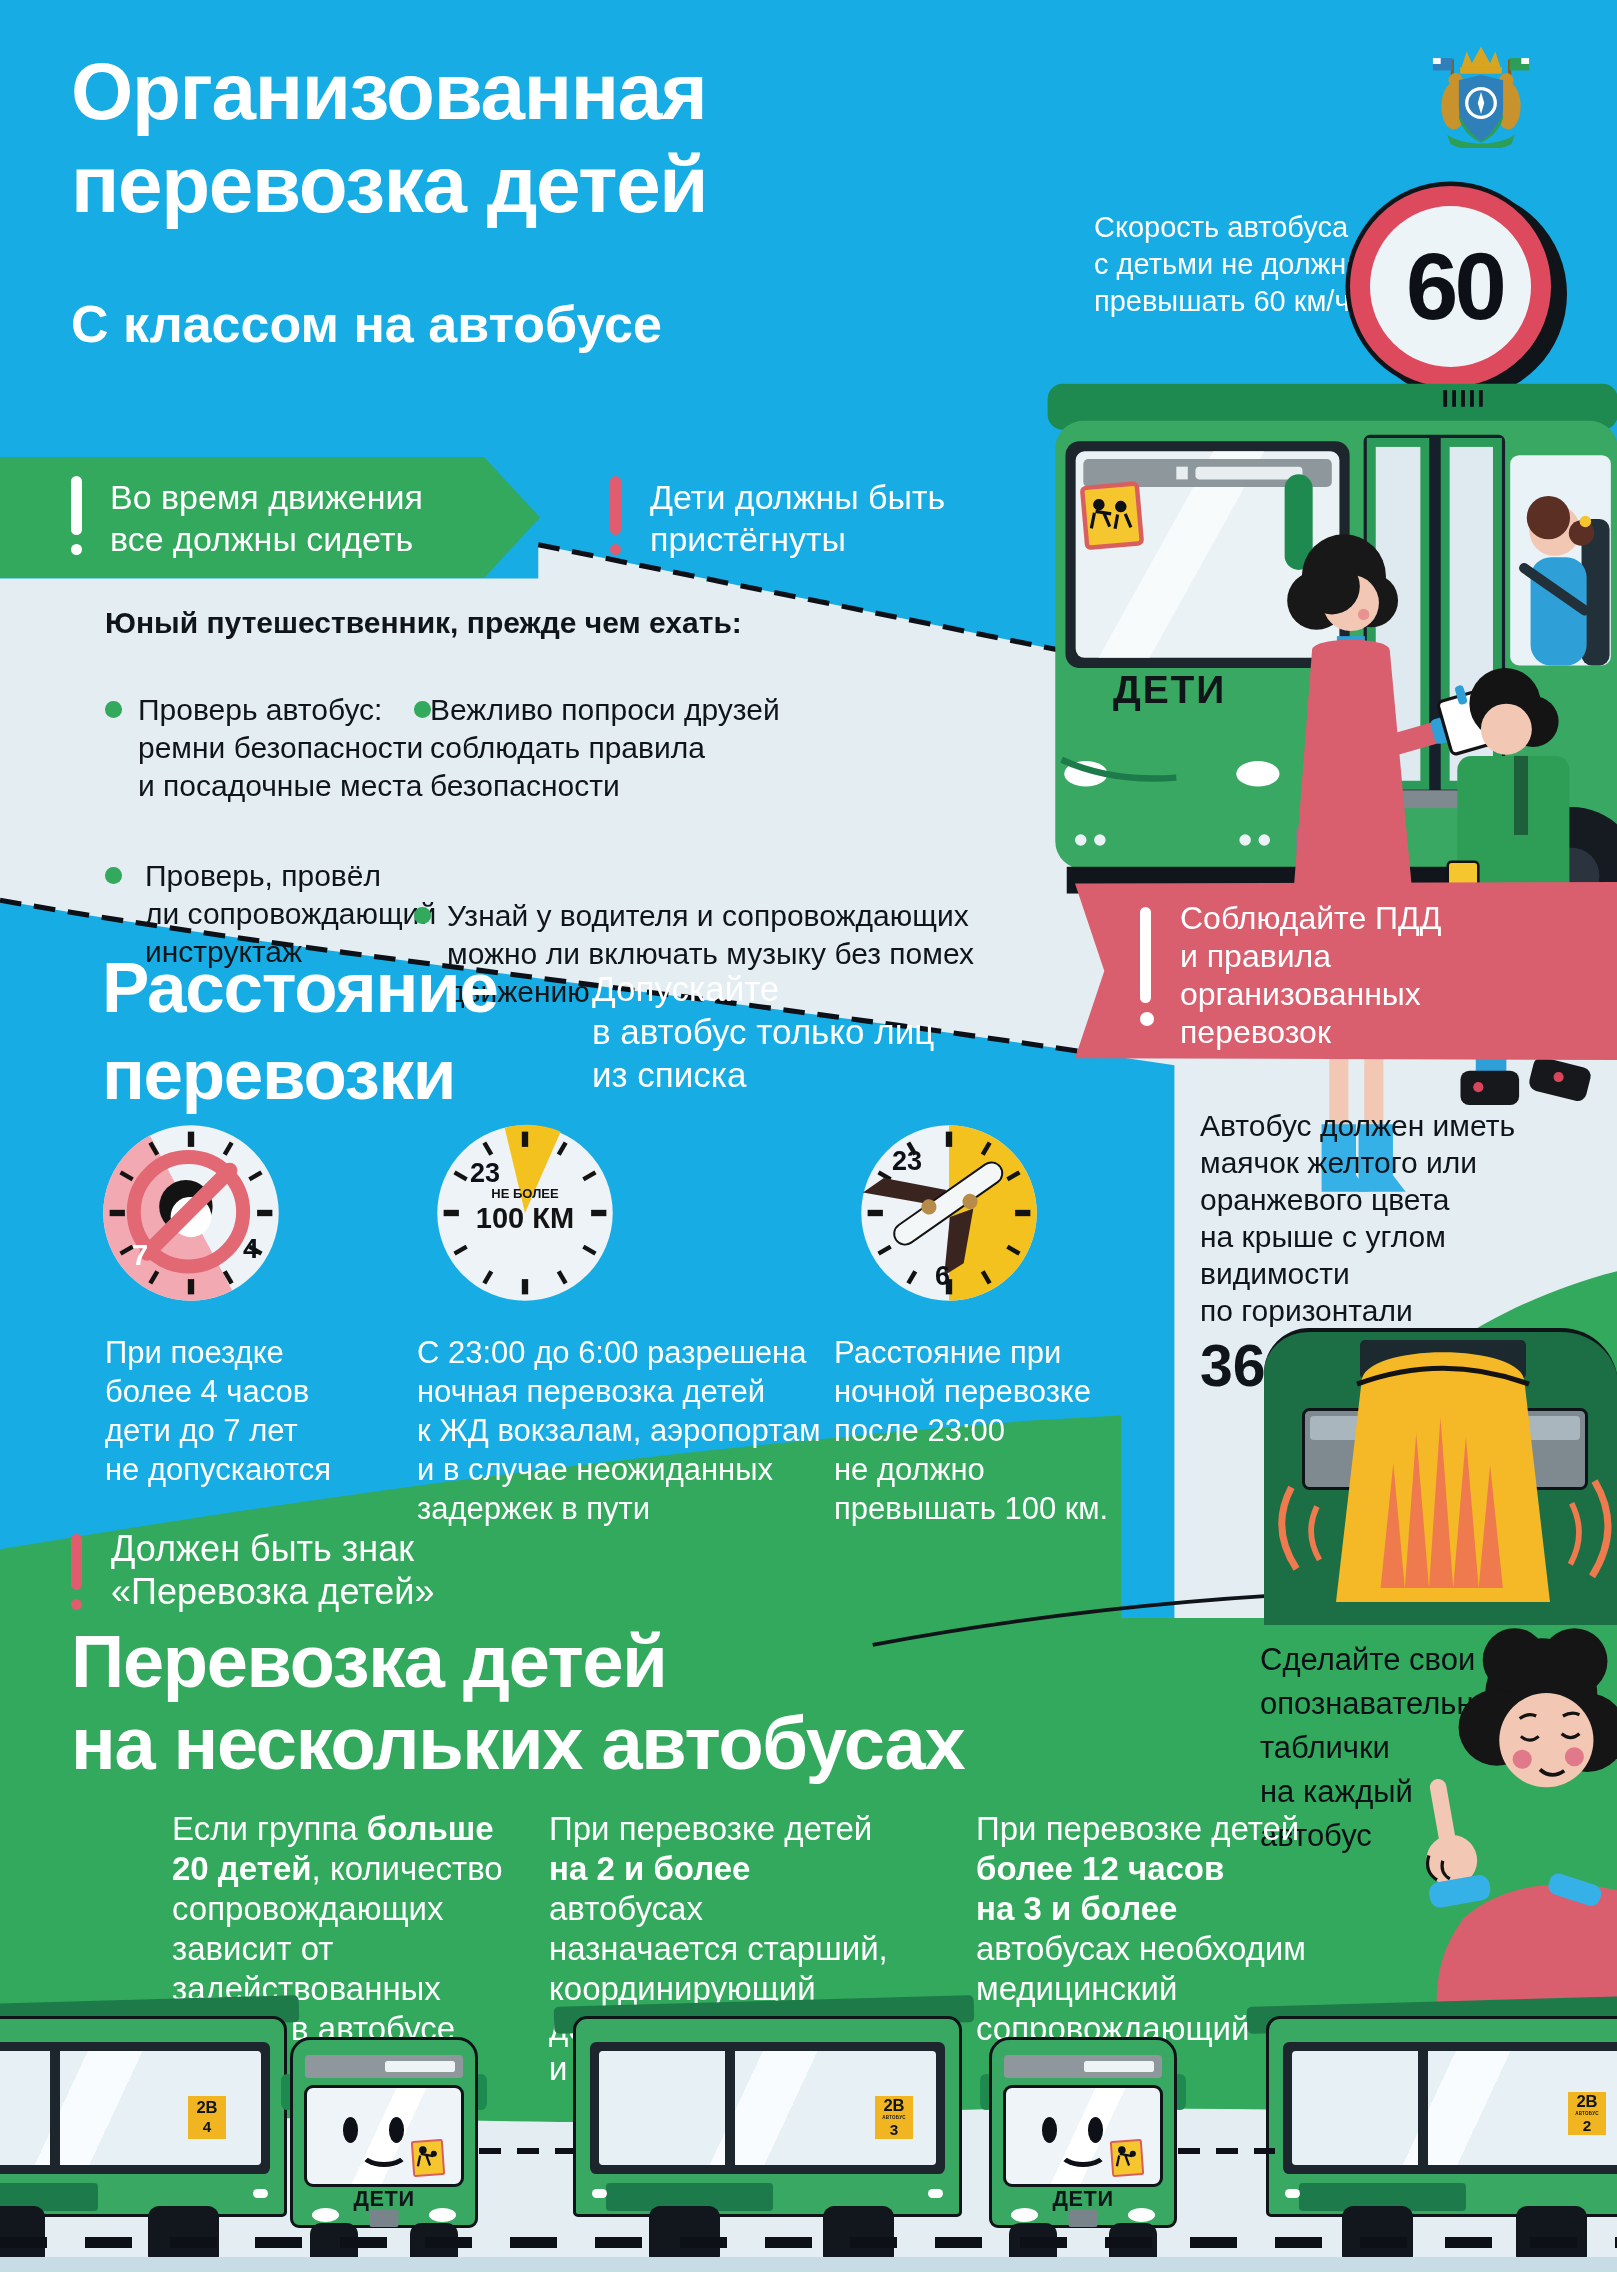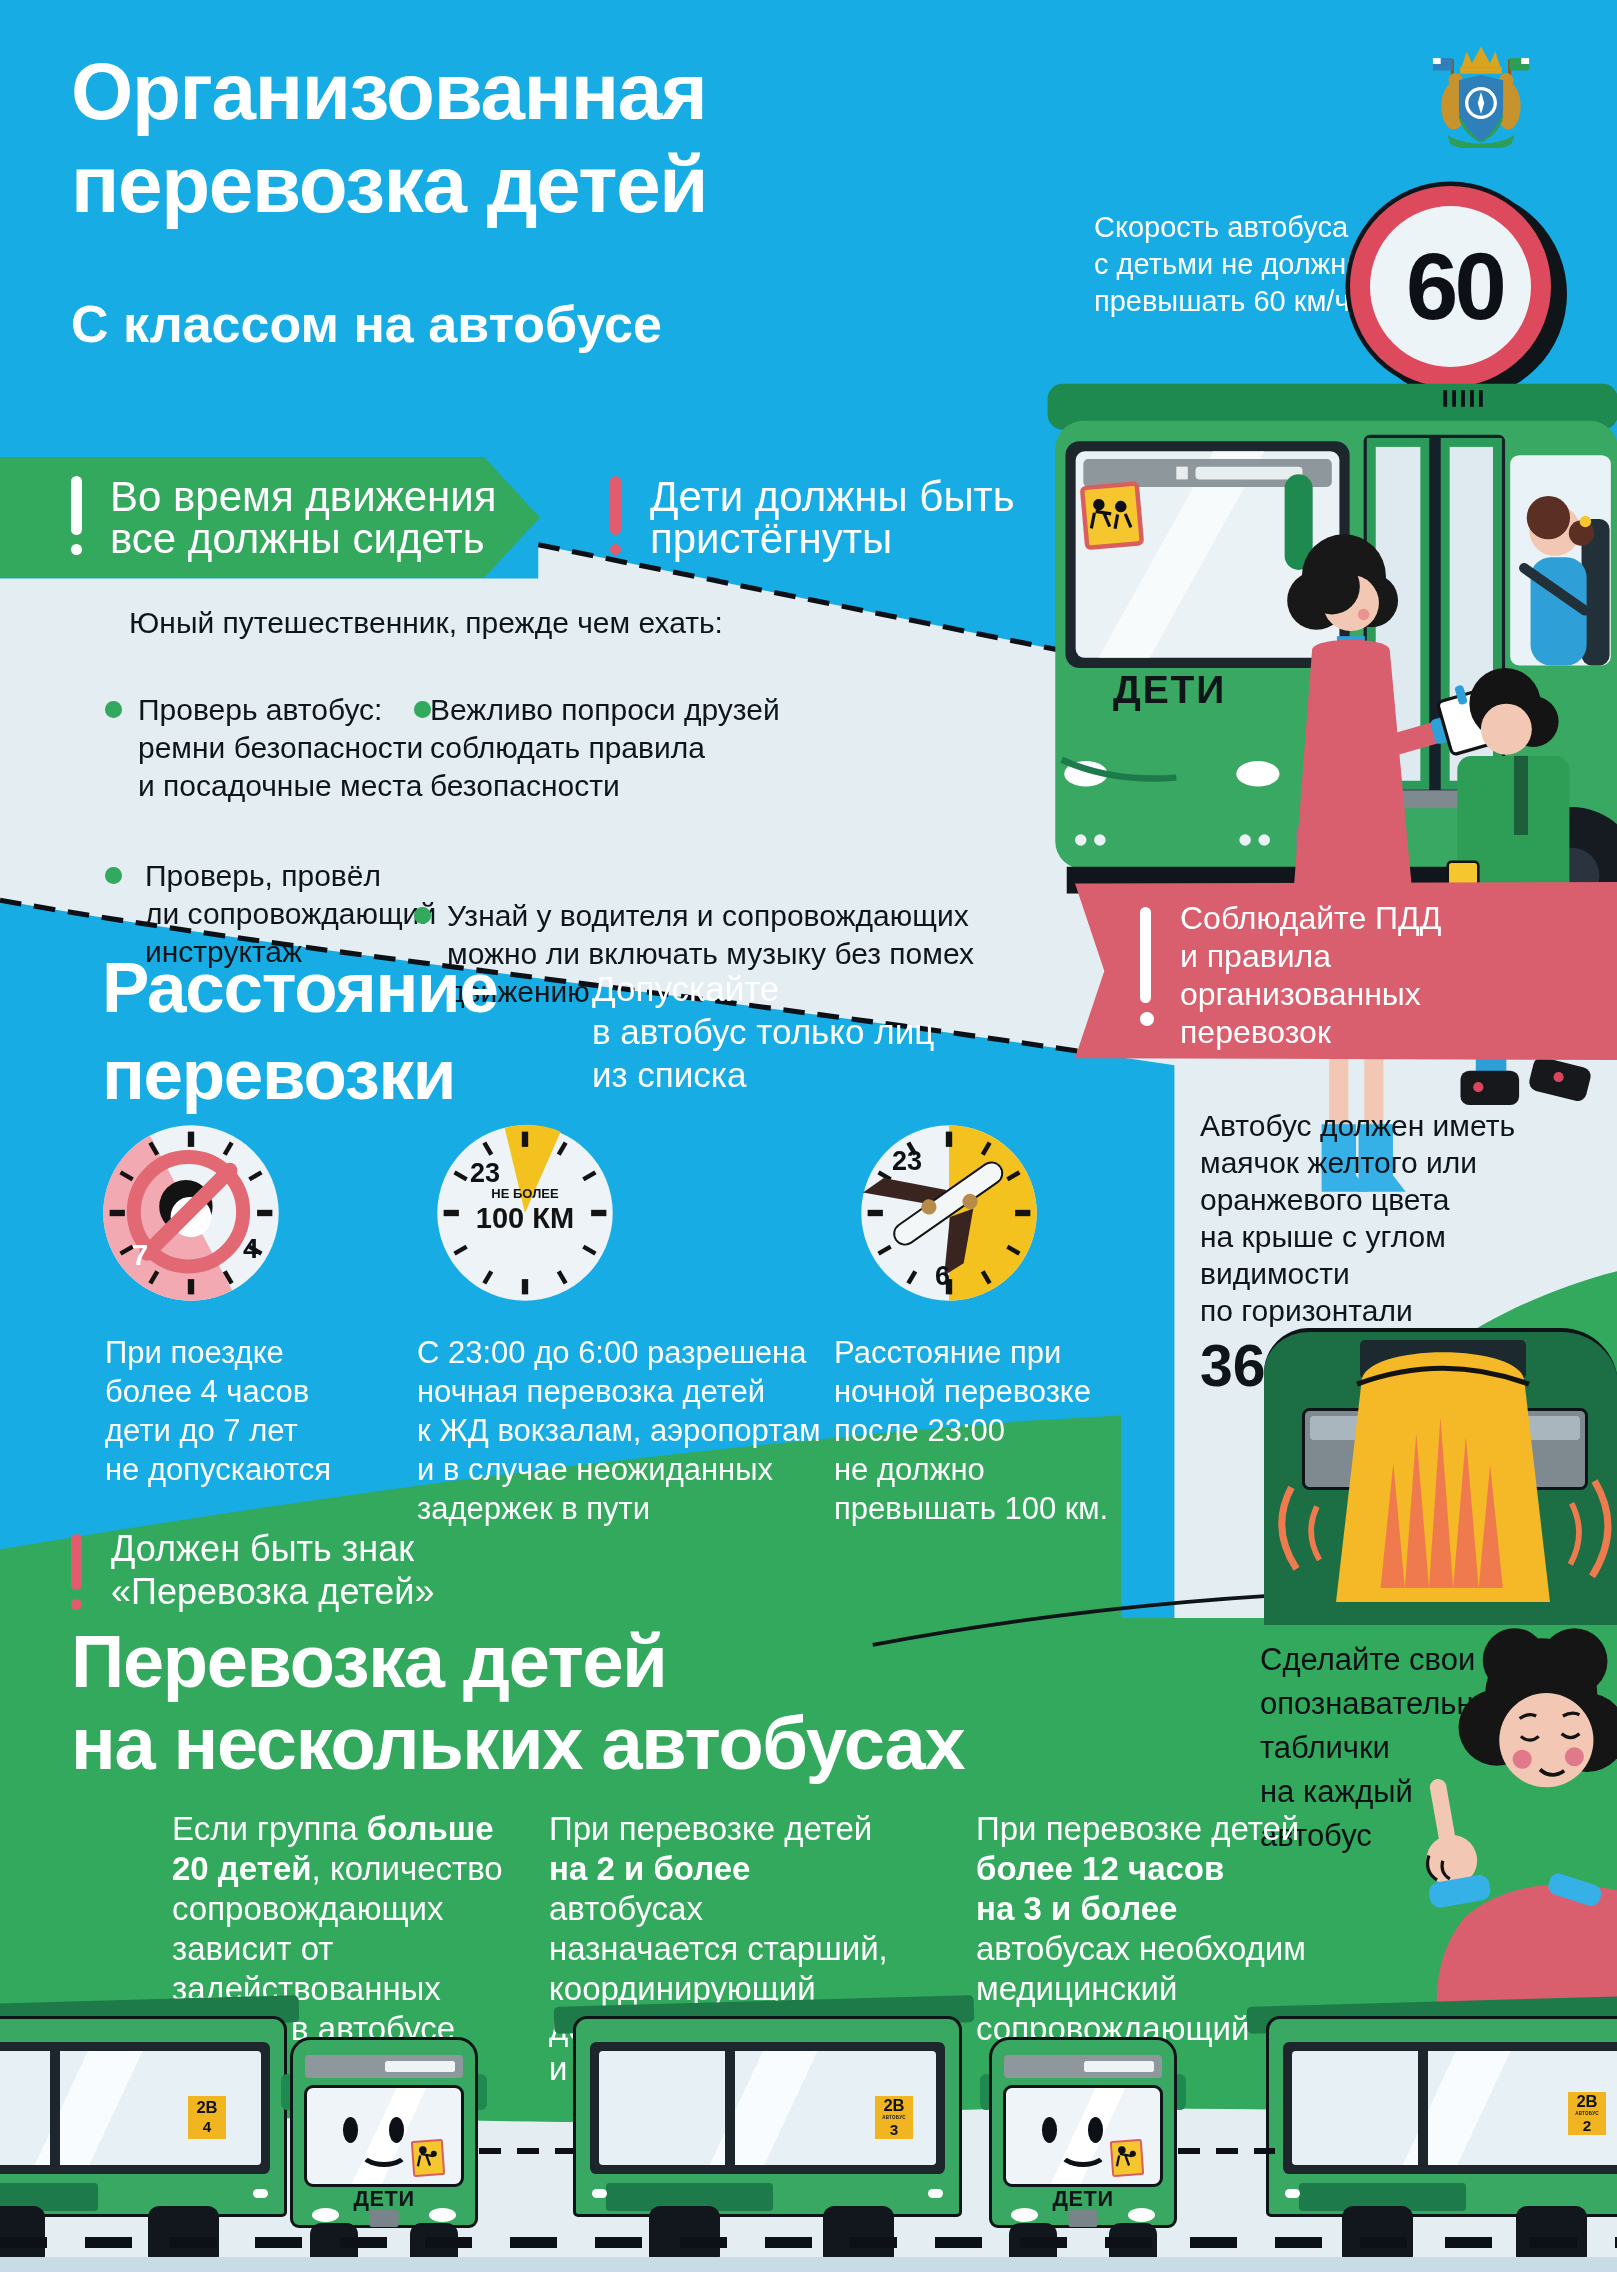--- a/index.html
+++ b/index.html
@@ -9,21 +9,21 @@
   .pre{white-space:pre-line;}
   .w{color:#ffffff;}
   .b{font-weight:800;}
   svg{display:block;}
 
   
   .title{font-size:80px;font-weight:800;line-height:93px;letter-spacing:-1.3px;}
   .subtitle{font-size:52px;font-weight:800;}
   .h2{font-size:71px;font-weight:800;line-height:87px;letter-spacing:-1.3px;}
   .h2g{font-size:74px;font-weight:800;line-height:82px;letter-spacing:-1.3px;}
-  .note54{font-size:42px;line-height:42px;}
+  .note54{font-size:34px;line-height:42px;}
   .note55{font-size:35px;line-height:43px;}
   .cap49{font-size:31px;line-height:39px;}
   .col52{font-size:33px;line-height:40px;}
 
   
   .excl{width:11.5px;}
   .excl .bar{width:10.8px;background:#fff;border-radius:5.7px;}
   .excl .dot{width:10.8px;height:10.8px;border-radius:50%;background:#fff;margin-top:9px;}
   .excl.pink .bar,.excl.pink .dot{background:#e05c6e;}
 
@@ -138,21 +138,21 @@
   <div class="abs note54 w pre" style="left:110px;top:476px;">Во время движения
 все должны сидеть</div>
 
   <div class="abs excl pink" style="left:610px;top:476px;">
     <div class="bar" style="height:59px;"></div>
       <div class="dot"></div>
   </div>
   <div class="abs note54 w pre" style="left:650px;top:476px;">Дети должны быть
 пристёгнуты</div>
 
-  <div class="abs chk" style="left:105px;top:604px;font-weight:400;margin-left:24px;">Юный путешественник, прежде чем ехать:</div>
+  <div class="abs chk" style="left:105px;top:604px;font-weight:700;">Юный путешественник, прежде чем ехать:</div>
 
   <div class="abs" style="left:105px;top:691px;">
     <div class="dot-g abs" style="left:0;top:10.2px;"></div>
     <div class="chk pre" style="margin-left:33px;width:299px;">Проверь автобус:
 ремни безопасности
 и посадочные места</div>
   </div>
   <div class="abs" style="left:414px;top:691px;">
     <div class="dot-g abs" style="left:0;top:10.2px;"></div>
     <div class="chk pre" style="margin-left:16px;width:446px;">Вежливо попроси друзей

